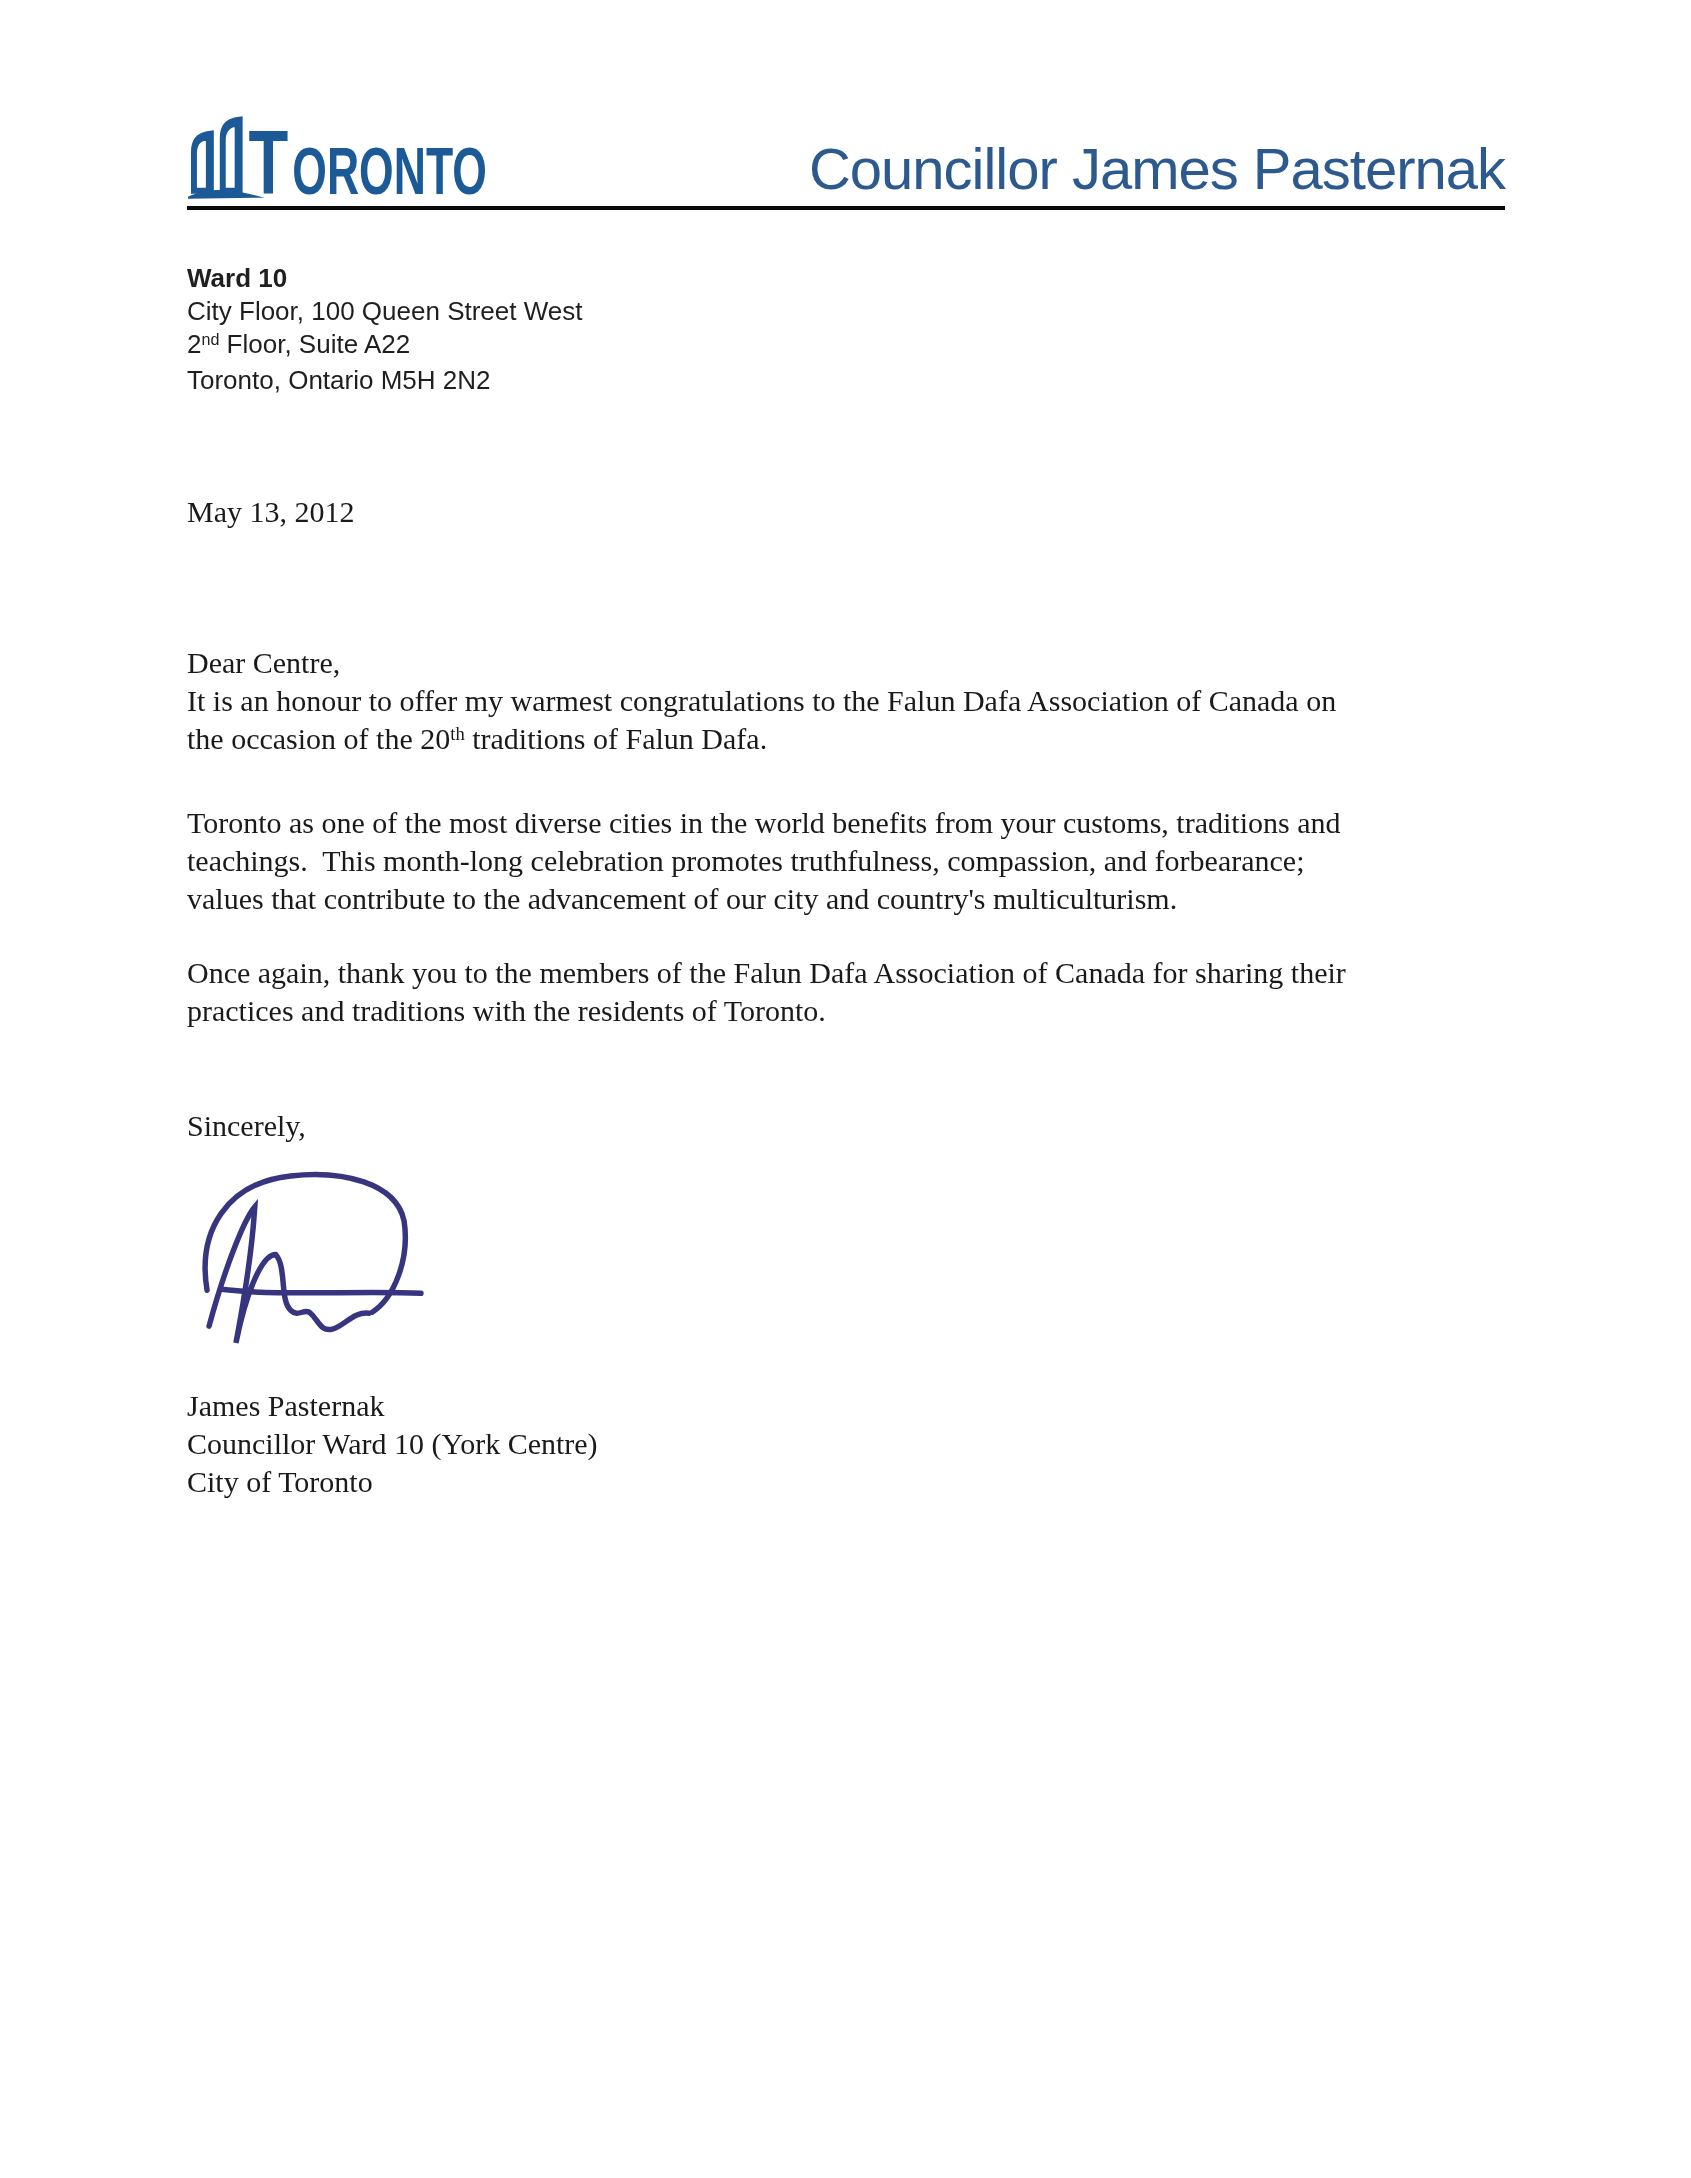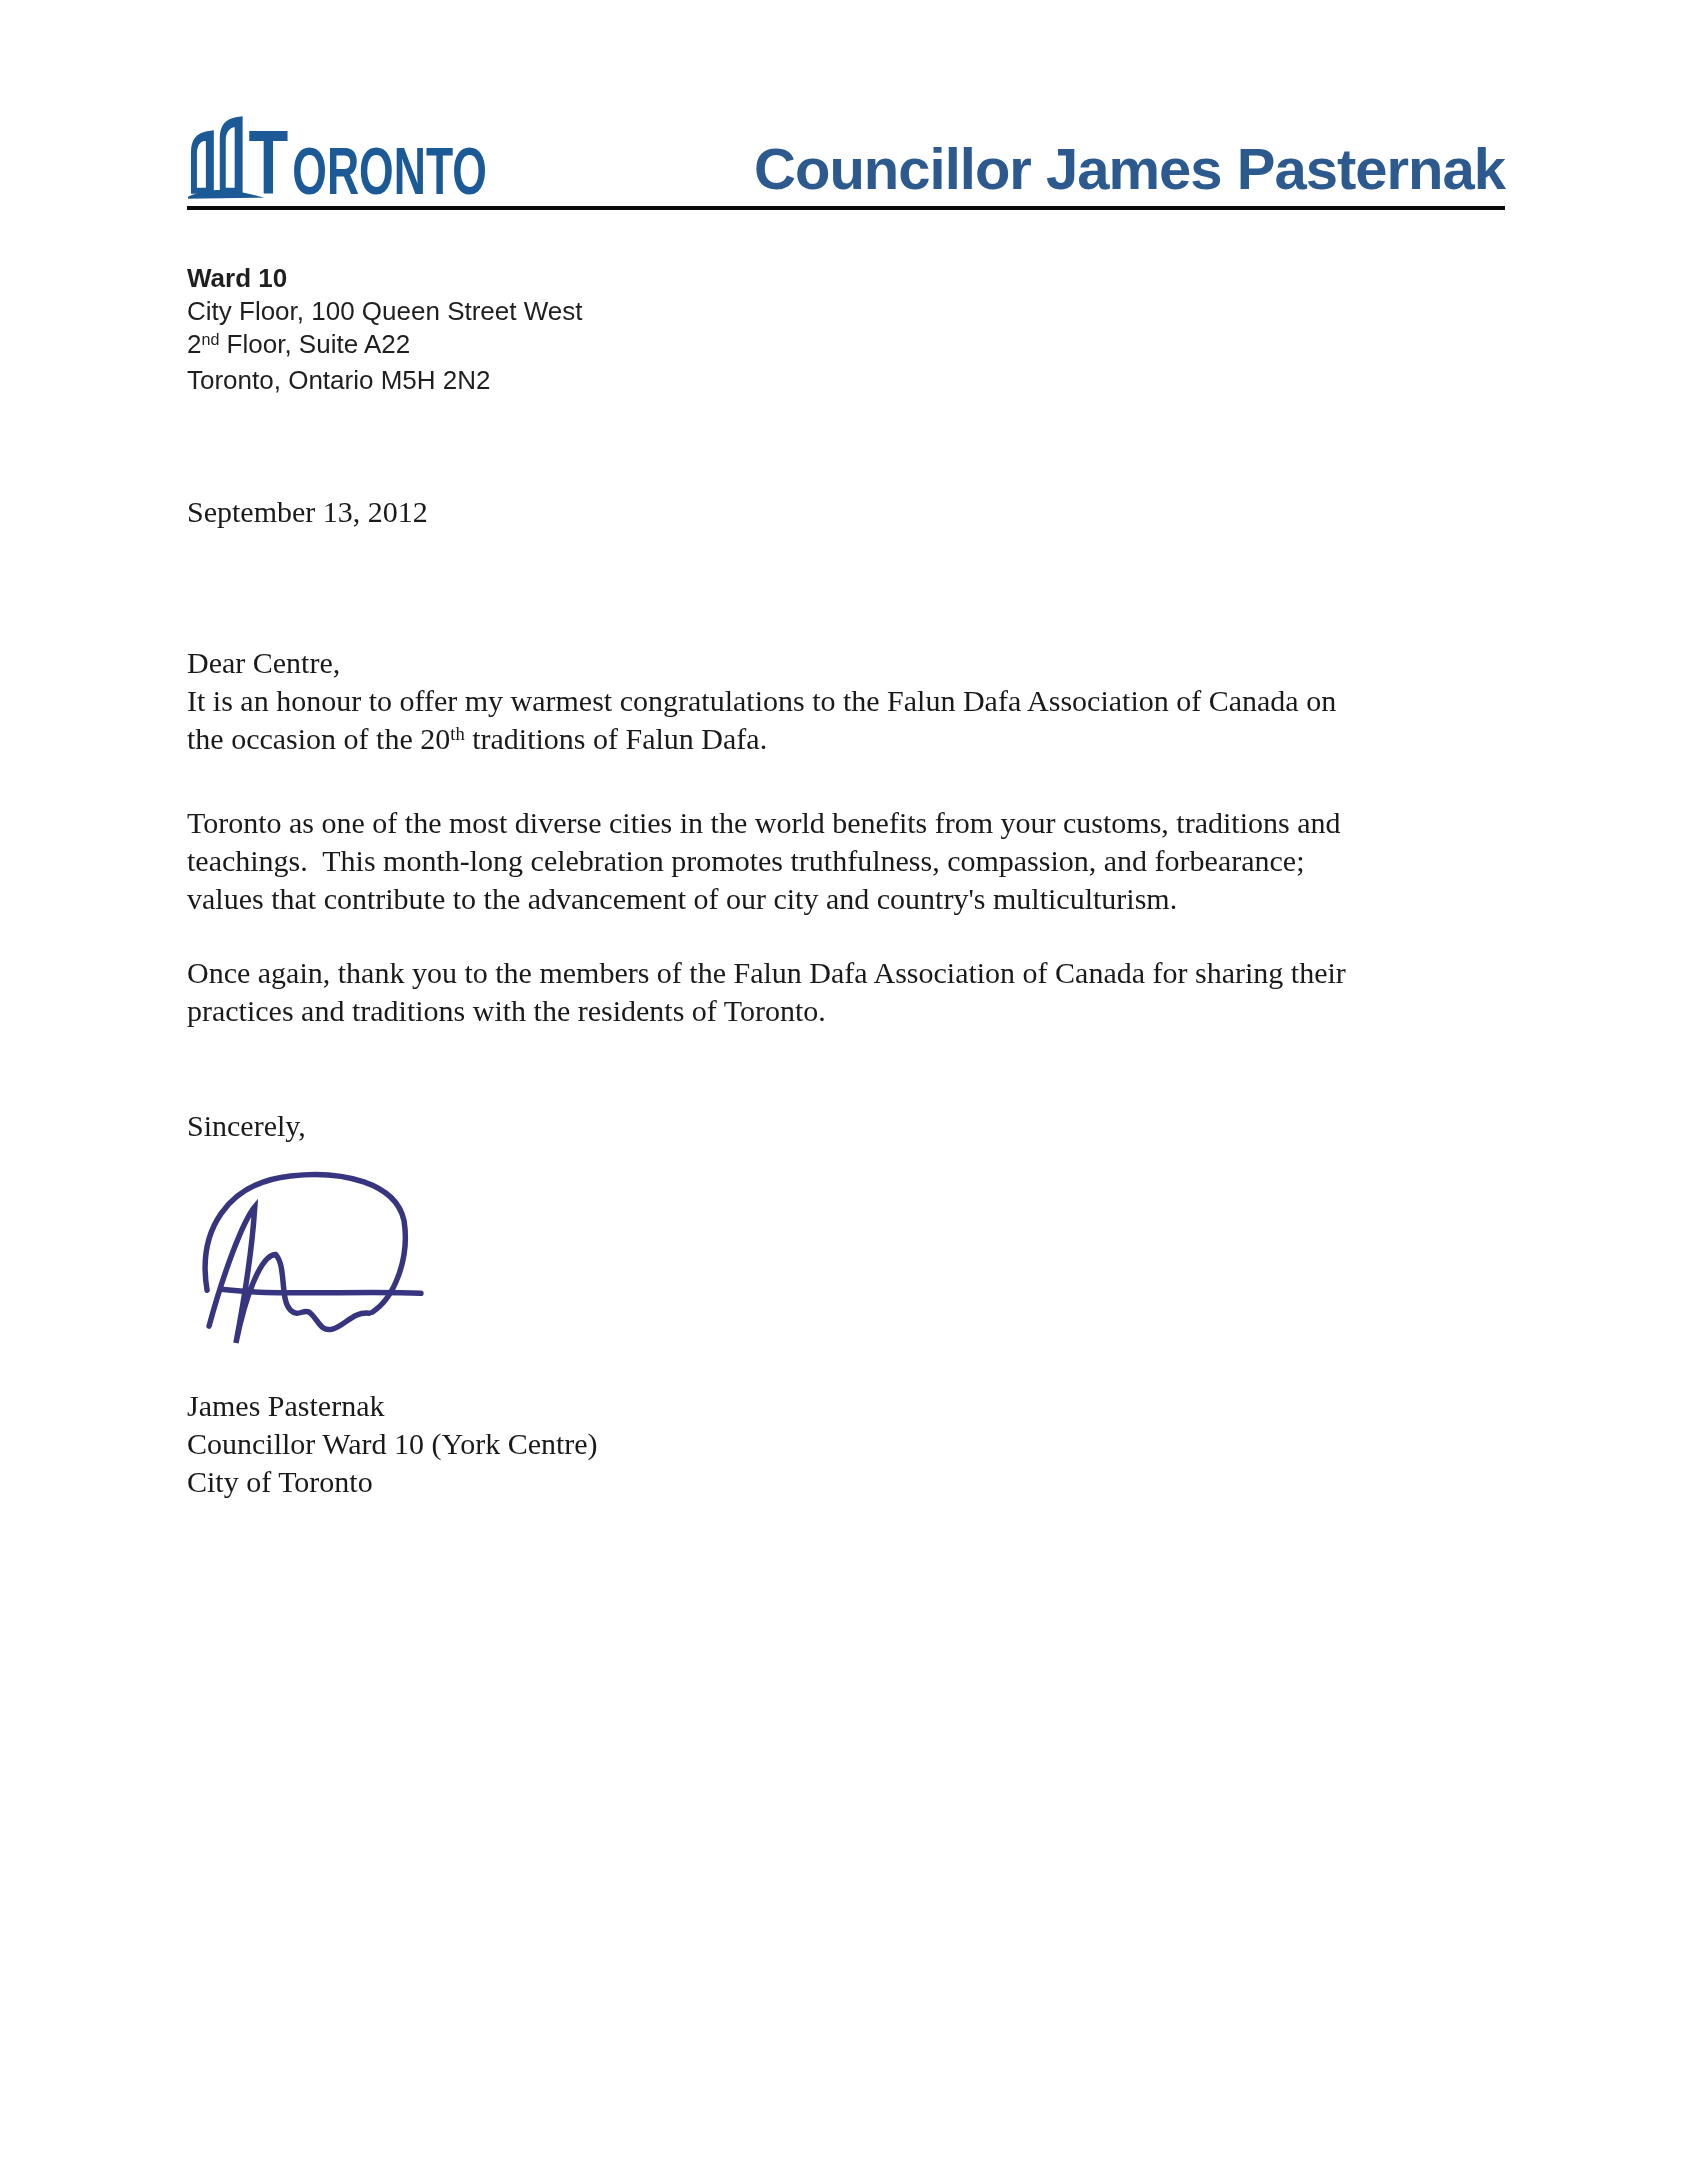--- a/index.html
+++ b/index.html
@@ -22,21 +22,21 @@
     display: flex;
     justify-content: space-between;
     align-items: flex-end;
     border-bottom: 4px solid #0a0a0a;
     padding-bottom: 2px;
   }
   .logo { display: block; }
   .header-title {
     font-family: "Liberation Sans", sans-serif;
     font-size: 58px;
-    font-weight: 700;
+    font-weight: 400;
     letter-spacing: -1px;
     color: #2d5a8e;
     line-height: 1;
     margin-bottom: 6px;
     white-space: nowrap;
   }
   
   .contact-row {
     margin-top: 12px;
     display: flex;
@@ -92,21 +92,21 @@
     <div class="contact-row">
       <div class="contact-col-left">
         <div class="ward">Ward 10</div>
         <div>City Floor, 100 Queen Street West</div>
         <div><span>2</span><span class="sup">nd</span><span> Floor, Suite A22</span></div>
         <div>Toronto, Ontario M5H 2N2</div>
       </div>
     </div>
 
     <div class="letter">
-      <div class="date">September 13, 2012</div>
+      <div class="date">May 13, 2012</div>
 
       <div class="salutation">Dear Centre,</div>
 
       <p class="para para-1"><span>It is an honour to offer my warmest congratulations to the Falun Dafa Association of Canada on
 the occasion of the 20</span><span class="sup">th</span><span> traditions of Falun Dafa.</span></p>
 
       <p class="para para-2">Toronto as one of the most diverse cities in the world benefits from your customs, traditions and
 teachings.  This month-long celebration promotes truthfulness, compassion, and forbearance;
 values that contribute to the advancement of our city and country's multiculturism.</p>
 

